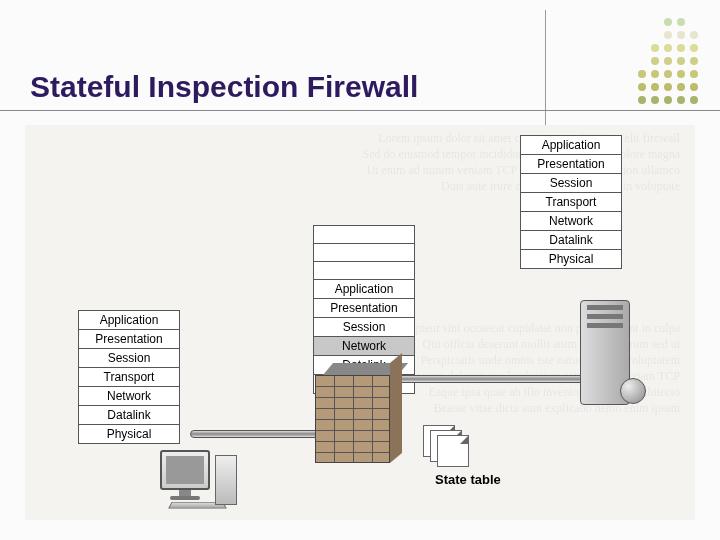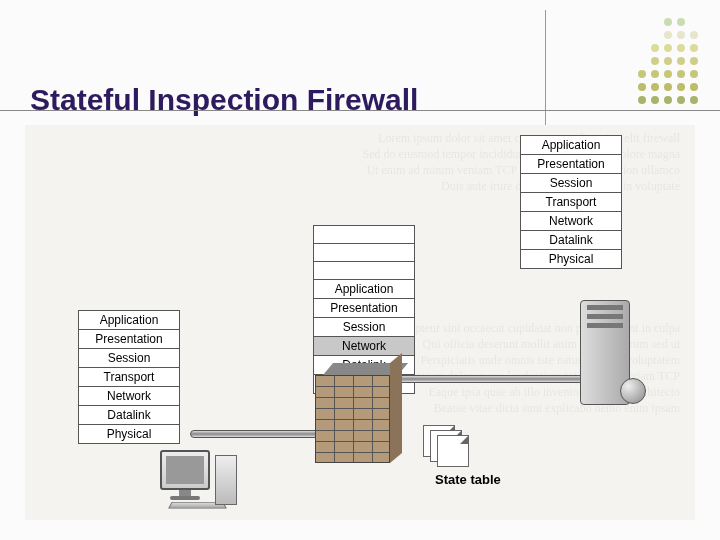--- a/index.html
+++ b/index.html
@@ -9,21 +9,20 @@
     background: #fbfbfb;
     position: relative;
     overflow: hidden;
   }
   .title {
     position: absolute;
     top: 70px; left: 30px;
     font-size: 30px;
     font-weight: bold;
     color: #2e1a5e;
-    margin-top: 13px;
   }
   .dots {
     position: absolute;
     top: 18px; right: 20px;
     display: grid;
     grid-template-columns: repeat(5, 10px);
     grid-template-rows: repeat(7, 10px);
     gap: 3px;
   }
   .dots span { width: 8px; height: 8px; border-radius: 50%; display: block; }

